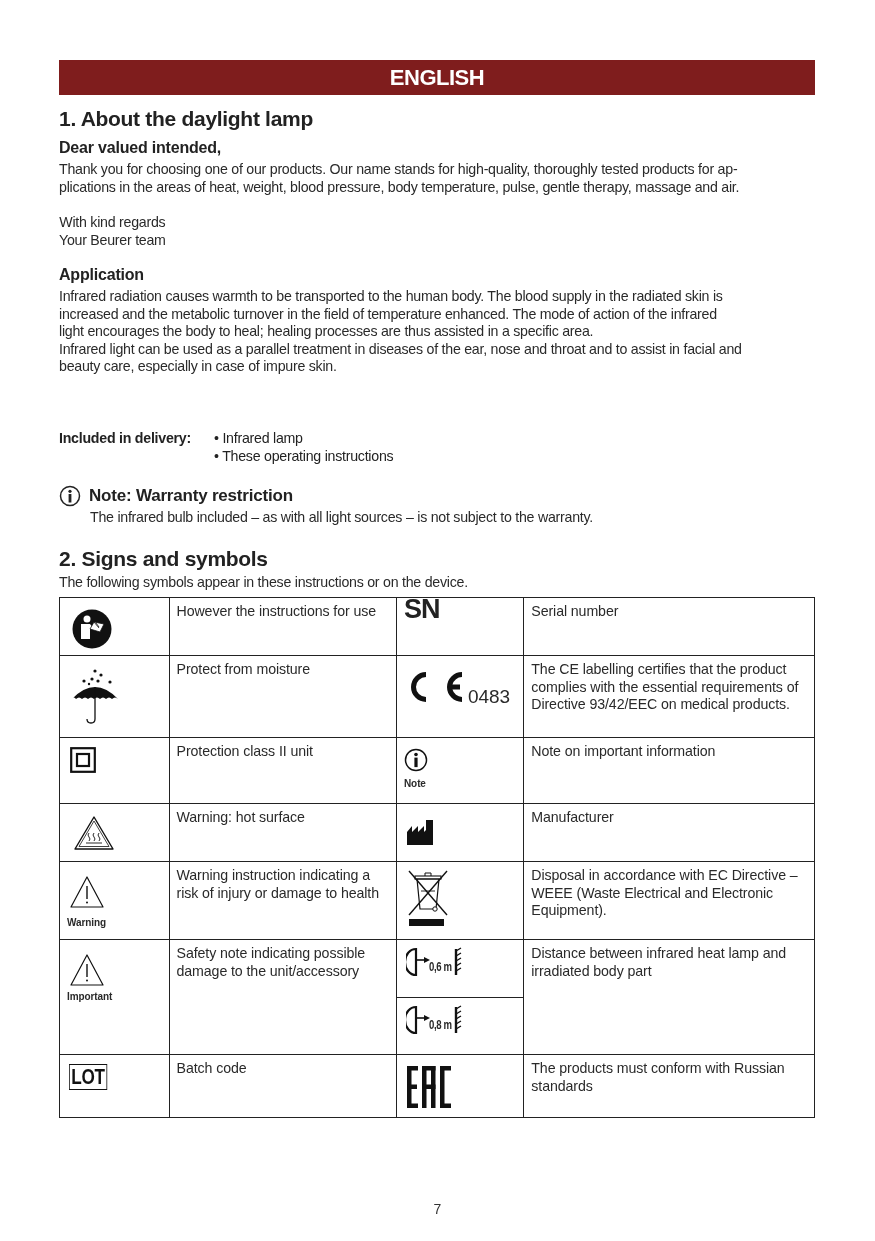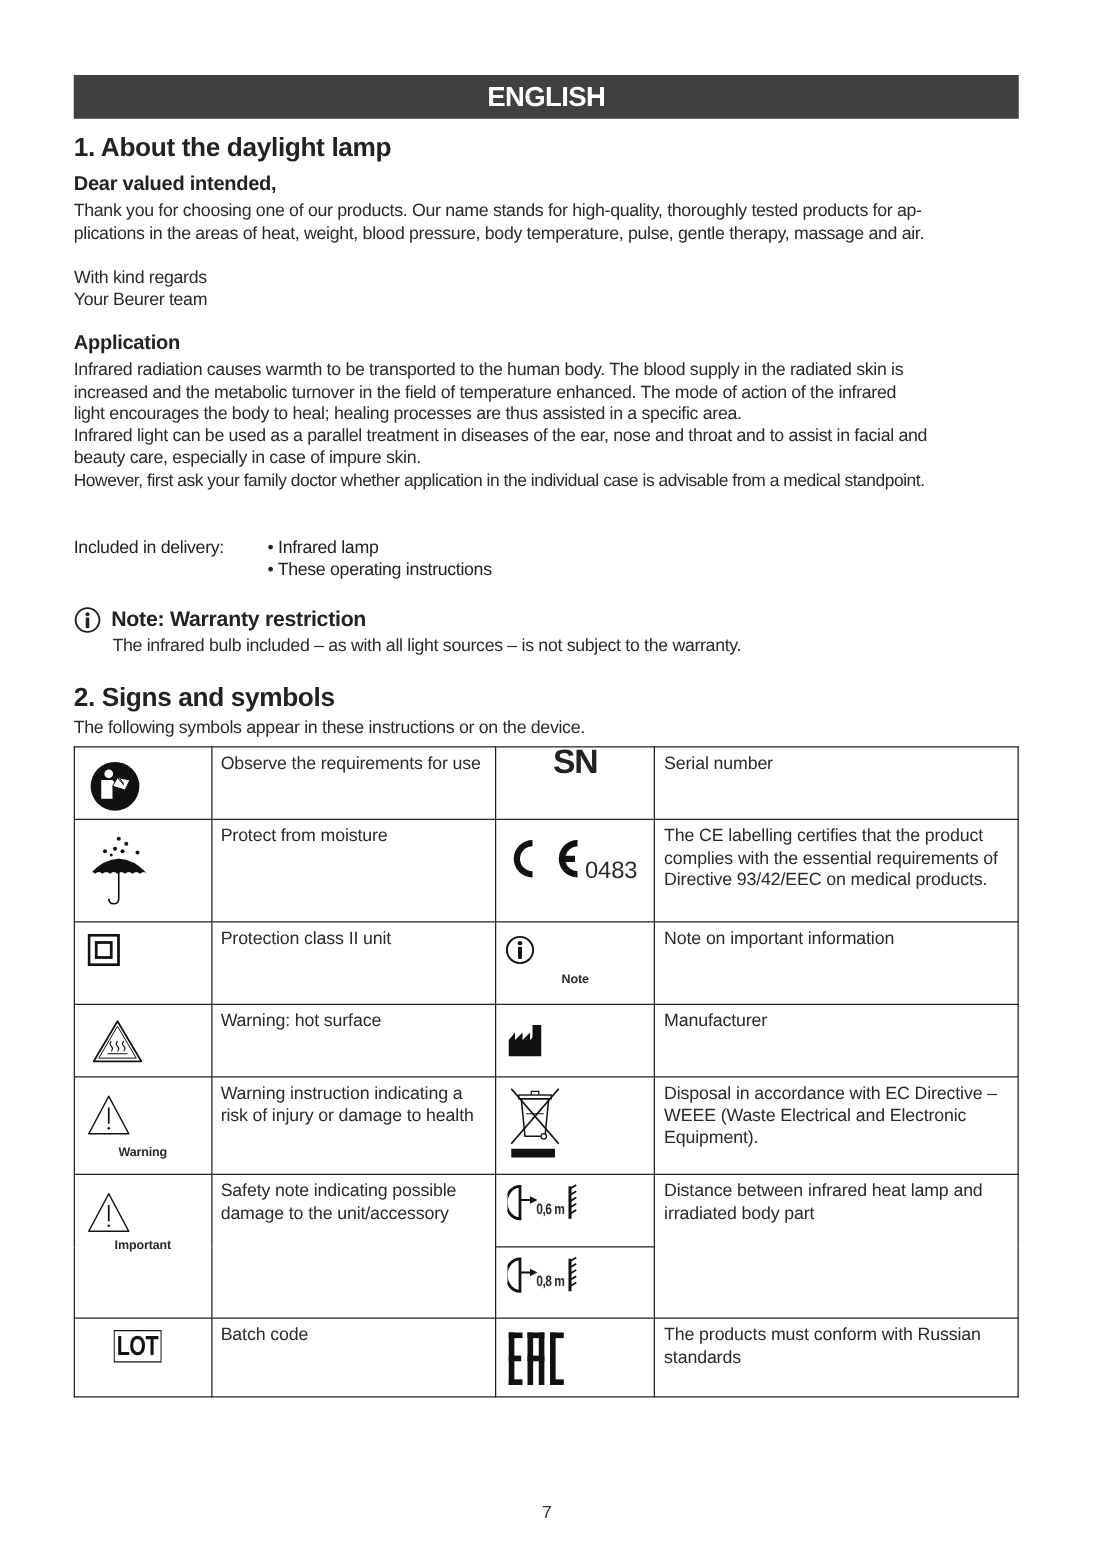--- a/index.html
+++ b/index.html
@@ -1,30 +1,30 @@
 <!DOCTYPE html>
 <html><head>
 <meta charset="utf-8">
 <style>
   html, body { margin: 0; padding: 0; background: #fff; }
   body { width: 875px; height: 1241px; position: relative; font-family: "Liberation Sans", sans-serif; color: #222; overflow: hidden; }
-  .lang-bar { position: absolute; left: 59px; top: 60px; width: 756px; height: 35px; background: #404040; color: #fff; font-weight: bold; font-size: 22px; text-align: center; line-height: 35px; letter-spacing: -0.5px; }
+  .lang-bar { position: absolute; left: 59px; top: 60px; width: 756px; height: 35px; background: #7f1d1d; color: #fff; font-weight: bold; font-size: 22px; text-align: center; line-height: 35px; letter-spacing: -0.5px; }
   .abs { position: absolute; left: 59px; }
   h1 { margin: 0; font-size: 21px; font-weight: bold; color: #222; letter-spacing: -0.3px; }
   h2 { margin: 0; font-size: 16px; font-weight: bold; color: #222; letter-spacing: -0.2px; }
   .p { font-size: 14.2px; line-height: 17.5px; color: #2a2a2a; letter-spacing: -0.25px; }
   .p div { white-space: nowrap; }
   .delivery { display: flex; font-size: 14.2px; line-height: 18px; letter-spacing: -0.25px; }
-  .delivery .lbl { font-weight: normal; width: 155px; }
+  .delivery .lbl { font-weight: bold; width: 155px; }
   .note-head { display: flex; align-items: center; gap: 8px; }
   .note-head h2 { font-size: 17px; }
   table.sym { position: absolute; left: 59px; top: 597px; border-collapse: collapse; width: 756px; }
   table.sym td { border: 1.3px solid #222; vertical-align: top; font-size: 14.2px; line-height: 17.5px; color: #2a2a2a; padding: 5px 7px; letter-spacing: -0.1px; }
   .c1 { width: 104px; } .c2 { width: 216px; } .c3 { width: 102px; } .c4 { width: 276px; }
-  .iconcell { position: relative; text-align: center; }
+  .iconcell { position: relative; }
   .bold-lbl { font-weight: bold; font-size: 10px; }
   .pagenum { position: absolute; top: 1201px; left: 0; width: 875px; text-align: center; font-size: 14px; color: #333; }
   svg { display: block; }
 </style>
 </head>
 <body>
 
 <div class="lang-bar">ENGLISH</div>
 
 <div class="abs" style="top:107px;">
@@ -44,21 +44,20 @@
 
 <div class="abs" style="top:266px;">
   <h2>Application</h2>
 </div>
 <div class="abs p" style="top:288px;">
   <div>Infrared radiation causes warmth to be transported to the human body. The blood supply in the radiated skin is</div>
   <div>increased and the metabolic turnover in the field of temperature enhanced. The mode of action of the infrared</div>
   <div>light encourages the body to heal; healing processes are thus assisted in a specific area.</div>
   <div>Infrared light can be used as a parallel treatment in diseases of the ear, nose and throat and to assist in facial and</div>
   <div>beauty care, especially in case of impure skin.</div>
-  <div style="font-size:13.9px;letter-spacing:-0.35px;">However, first ask your family doctor whether application in the individual case is advisable from a medical standpoint.</div>
 </div>
 
 <div class="abs delivery" style="top:429px;">
   <div class="lbl">Included in delivery:</div>
   <div>
     <div>• Infrared lamp</div>
     <div>• These operating instructions</div>
   </div>
 </div>
 
@@ -95,21 +94,21 @@
       <span style="display:block;margin:6px 0 0 5px;">
         <svg width="40" height="40" viewBox="0 0 40 40">
               <circle cx="20" cy="20" r="19.5" fill="#111"></circle>
               <circle cx="15" cy="10" r="3.5" fill="#fff"></circle>
               <path d="M9 15 h9 l4 5 h-4 v10 h-9 z" fill="#fff"></path>
               <path d="M18 20 l4-7 l10 2 l-4 8 z" fill="#fff" stroke="#111" stroke-width="0.8"></path>
               <path d="M22 13 l5 6 M24 14 l3 4" stroke="#111" stroke-width="0.8"></path>
             </svg>
       </span>
     </td>
-    <td>Observe the requirements for use</td>
+    <td>However the instructions for use</td>
     <td class="iconcell">
       <span style="display:block;font-size:27px;font-weight:bold;margin-top:-2px;letter-spacing:-1px;color:#222;">SN</span>
     </td>
     <td>Serial number</td>
   </tr>
 
   <tr style="height:82px;">
     <td class="iconcell">
       <span style="display:block;margin:6px 0 0 3px;">
         <svg width="52" height="58" viewBox="0 0 52 58">

